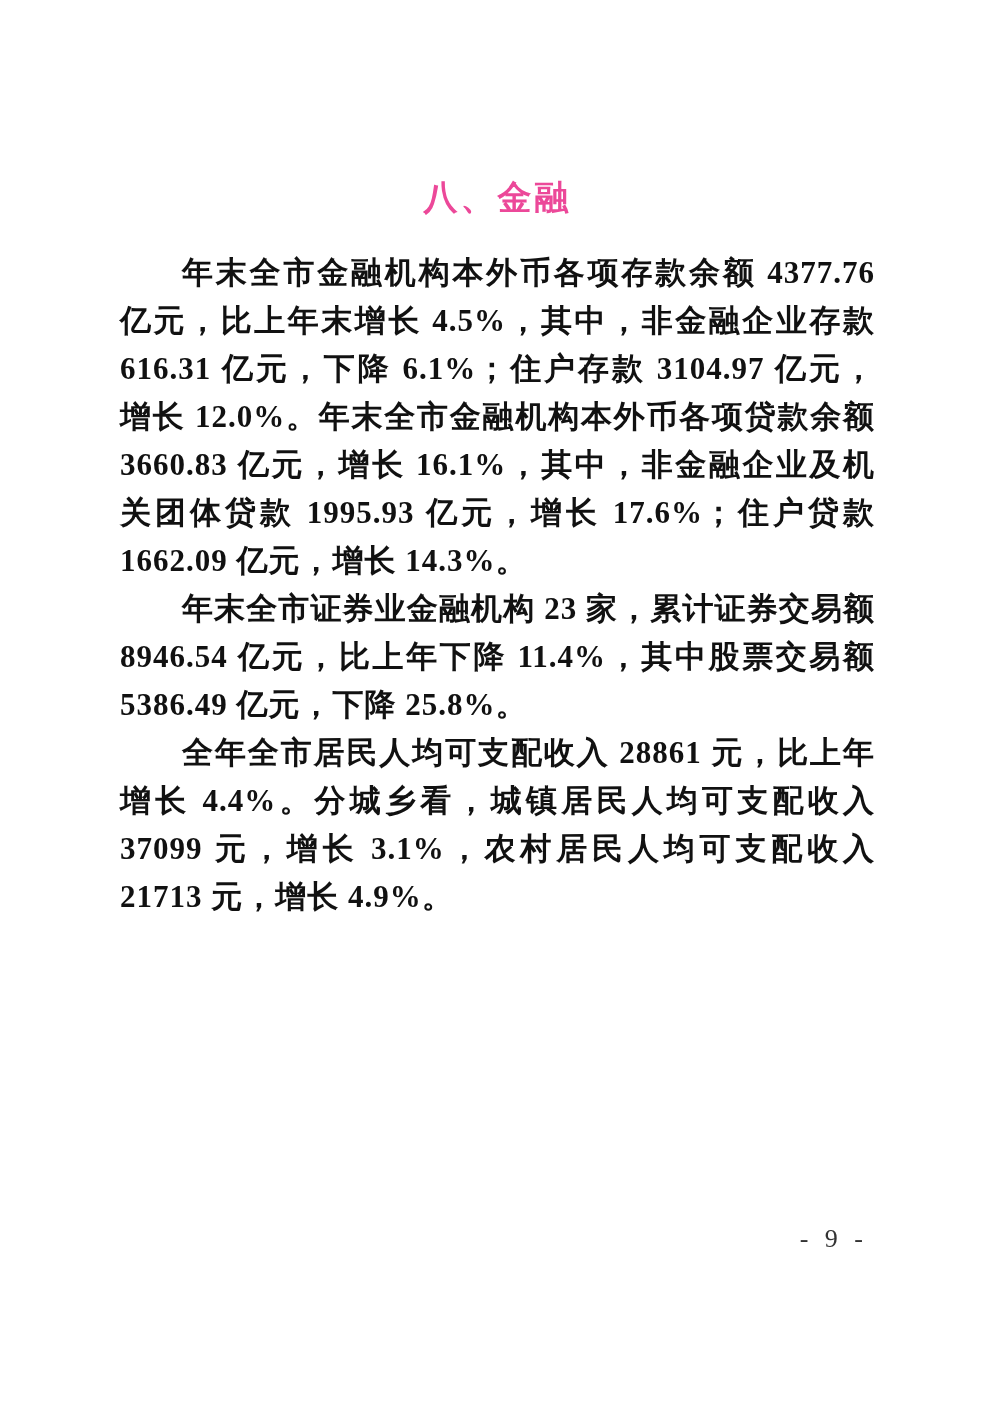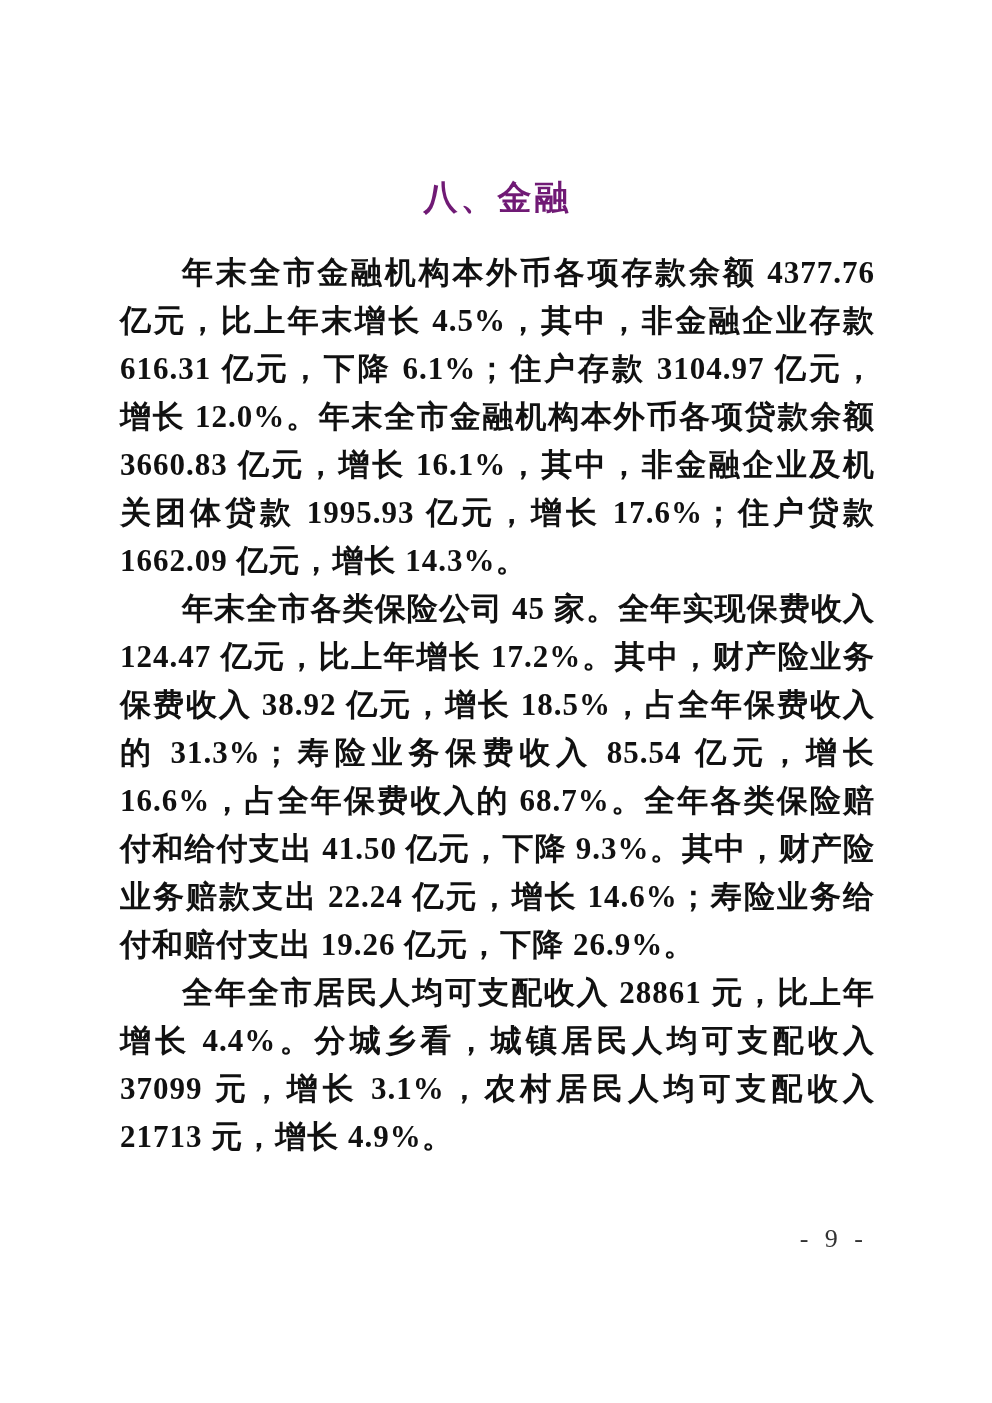--- a/index.html
+++ b/index.html
@@ -20,21 +20,21 @@
   .content {
     padding: 175px 117px 0 120px;
   }
   .section-title {
     font-family: "Liberation Sans", sans-serif;
     font-weight: 700;
     font-size: 34px;
     line-height: 44px;
     text-align: center;
     letter-spacing: 3px;
-    color: #701a75;
+    color: #ec4899;
     margin: 32px 0 30px 0;
   }
   .section-title.first {
     margin-top: 0;
   }
   .para {
     margin: 0;
     font-size: 31px;
     line-height: 48px;
     text-align: justify;
@@ -57,22 +57,22 @@
 </head>
 <body>
 
 <div class="page">
   <div class="content">
 
     <h2 class="section-title first">八、金融</h2>
 
     <p class="para">年末全市金融机构本外币各项存款余额 4377.76 亿元，比上年末增长 4.5%，其中，非金融企业存款 616.31 亿元，下降 6.1%；住户存款 3104.97 亿元，增长 12.0%。年末全市金融机构本外币各项贷款余额 3660.83 亿元，增长 16.1%，其中，非金融企业及机关团体贷款 1995.93 亿元，增长 17.6%；住户贷款 1662.09 亿元，增长 14.3%。</p>
 
+    <p class="para">年末全市证券业金融机构 23 家，累计证券交易额 8946.54 亿元，比上年下降 11.4%，其中股票交易额 5386.49 亿元，下降 25.8%。</p>
 
-    <p class="para">年末全市各类保险公司 45 家。全年实现保费收入 124.47 亿元，比上年增长 17.2%。其中，财产险业务保费收入 38.92 亿元，增长 18.5%，占全年保费收入的 31.3%；寿险业务保费收入 85.54 亿元，增长 16.6%，占全年保费收入的 68.7%。全年各类保险赔付和给付支出 41.50 亿元，下降 9.3%。其中，财产险业务赔款支出 22.24 亿元，增长 14.6%；寿险业务给付和赔付支出 19.26 亿元，下降 26.9%。</p>
 
 
     <p class="para">全年全市居民人均可支配收入 28861 元，比上年增长 4.4%。分城乡看，城镇居民人均可支配收入 37099 元，增长 3.1%，农村居民人均可支配收入 21713 元，增长 4.9%。</p>
 
   </div>
 
   <div class="page-number">- 9 -</div>
 </div>
 
 </body></html>

